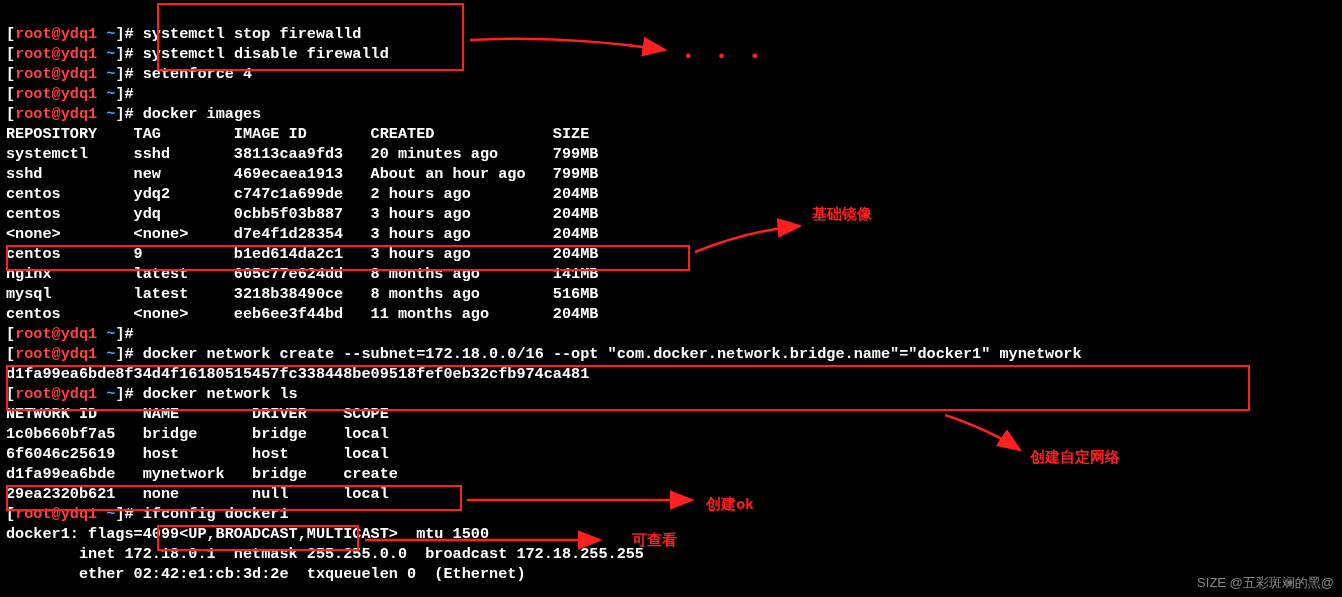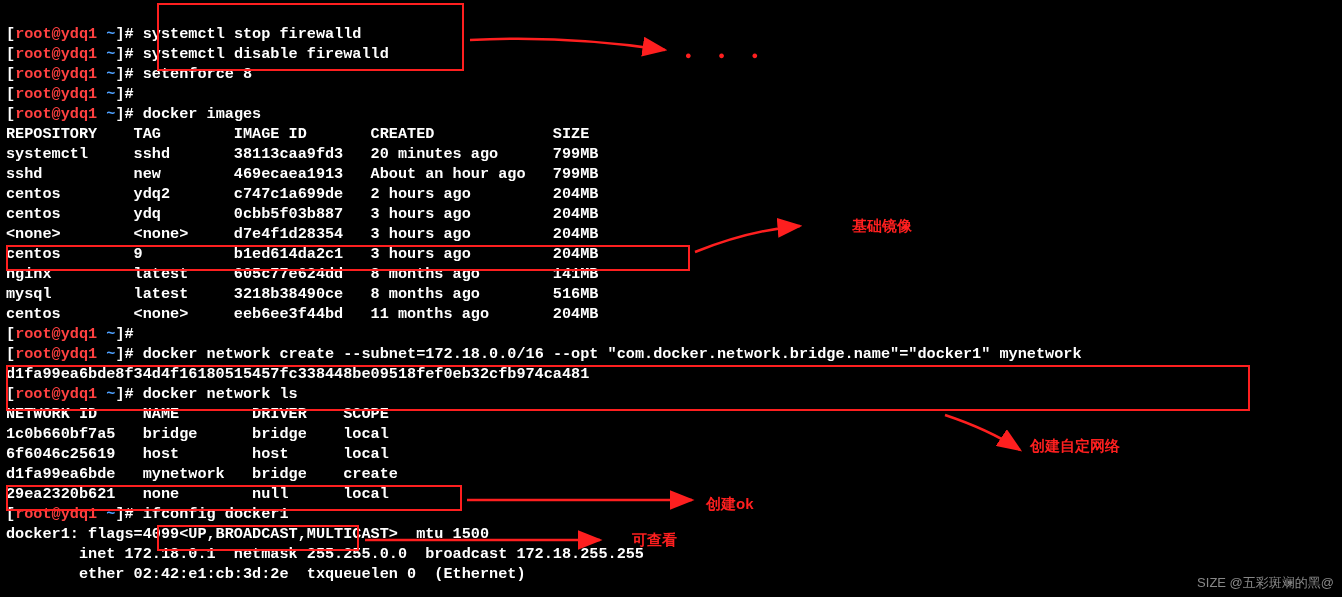--- a/index.html
+++ b/index.html
@@ -58,21 +58,21 @@
     font-weight: normal;
     opacity: 0.8;
   }
 </style>
 </head>
 <body>
 
 <div class="term">
 <span><span>[</span><span class="prompt-user">root@ydq1</span><span class="prompt-tilde"> ~</span><span>]#</span></span> <span class="cmd">systemctl stop firewalld</span>
 <span><span>[</span><span class="prompt-user">root@ydq1</span><span class="prompt-tilde"> ~</span><span>]#</span></span> <span class="cmd">systemctl disable firewalld</span>
-<span><span>[</span><span class="prompt-user">root@ydq1</span><span class="prompt-tilde"> ~</span><span>]#</span></span> <span class="cmd">setenforce 8</span>
+<span><span>[</span><span class="prompt-user">root@ydq1</span><span class="prompt-tilde"> ~</span><span>]#</span></span> <span class="cmd">setenforce 4</span>
 <span><span>[</span><span class="prompt-user">root@ydq1</span><span class="prompt-tilde"> ~</span><span>]#</span></span><span class="cmd"></span>
 <span><span>[</span><span class="prompt-user">root@ydq1</span><span class="prompt-tilde"> ~</span><span>]#</span></span> <span class="cmd">docker images</span>
 <span class="out">REPOSITORY    TAG        IMAGE ID       CREATED             SIZE</span>
 <span class="out">systemctl     sshd       38113caa9fd3   20 minutes ago      799MB</span>
 <span class="out">sshd          new        469ecaea1913   About an hour ago   799MB</span>
 <span class="out">centos        ydq2       c747c1a699de   2 hours ago         204MB</span>
 <span class="out">centos        ydq        0cbb5f03b887   3 hours ago         204MB</span>
 <span class="out">&lt;none&gt;        &lt;none&gt;     d7e4f1d28354   3 hours ago         204MB</span>
 <span class="out">centos        9          b1ed614da2c1   3 hours ago         204MB</span>
 <span class="out">nginx         latest     605c77e624dd   8 months ago        141MB</span>
@@ -135,18 +135,18 @@
 </svg>
 <svg class="arrow" style="left:360px; top:530px; width:250px; height:20px;">
   <defs>
       <marker id="ah5" markerWidth="10" markerHeight="8" refX="9" refY="4" orient="auto">
         <path d="M0,0 L10,4 L0,8 Z" fill="#fe1f1f"></path>
       </marker>
     </defs>
   <path d="M5,10 L240,10" stroke="#fe1f1f" stroke-width="2.5" fill="none" marker-end="url(#ah5)"></path>
 </svg>
 
-<div class="ann-label" style="left:812px; top:216px;margin-left:40px;">基础镜像</div>
-<div class="ann-label" style="left:1030px; top:436px;">创建自定网络</div>
+<div class="ann-label" style="left:812px; top:204px;">基础镜像</div>
+<div class="ann-label" style="left:1030px; top:447px;">创建自定网络</div>
 <div class="ann-label" style="left:706px; top:494px;">创建ok</div>
 <div class="ann-label" style="left:632px; top:530px;">可查看</div>
 
 <div class="watermark">SIZE @五彩斑斓的黑@</div>
 
 </body></html>

